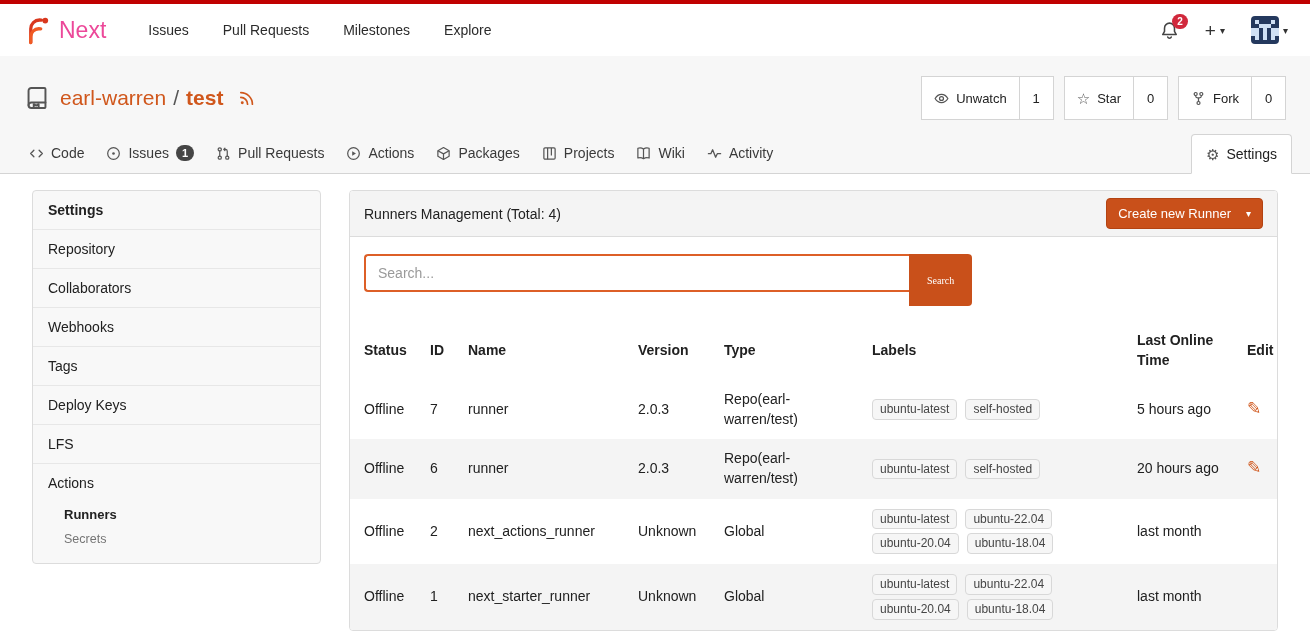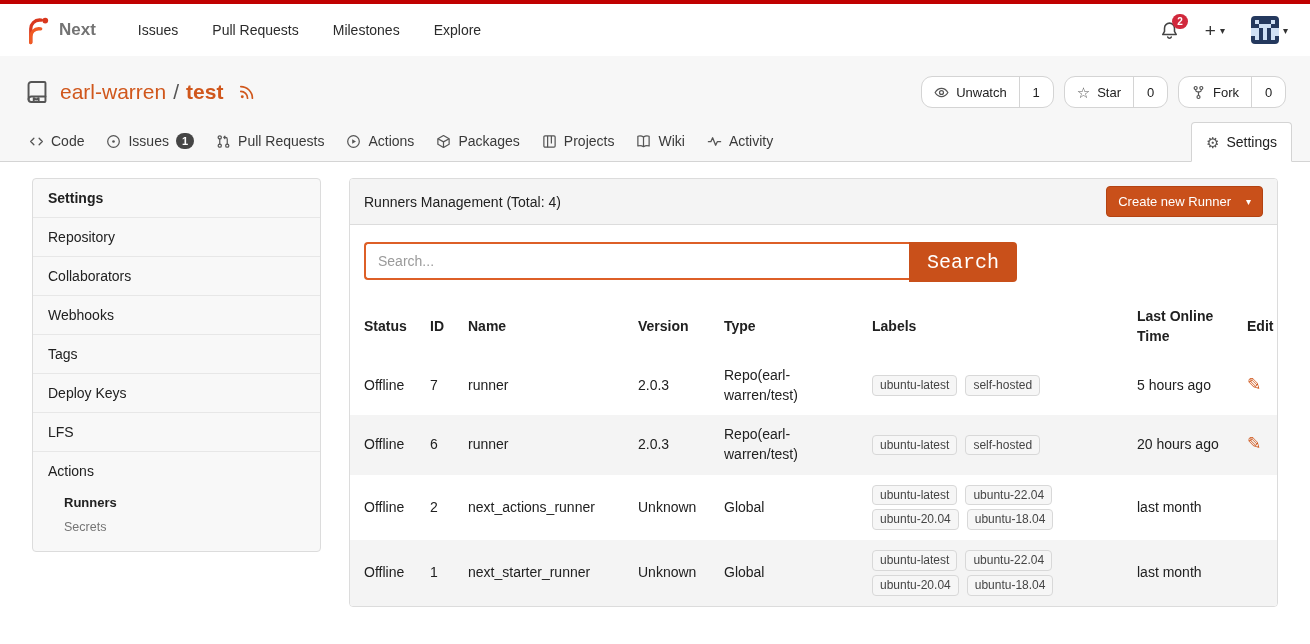--- a/index.html
+++ b/index.html
@@ -4,21 +4,21 @@
 <style>
   *{box-sizing:border-box;margin:0;padding:0}
   html,body{width:1310px;height:644px}
   body{font-family:"Liberation Sans",sans-serif;font-size:14px;color:#212121;background:#fff;overflow:hidden}
   .accent-bar{height:4px;background:#c00000}
   svg.icon{flex:none;display:block}
 
   
   .navbar{display:flex;align-items:center;height:52px;padding:0 22px;background:#fff}
   .brand{display:flex;align-items:center;gap:7px;margin-right:42px;cursor:pointer}
-  .brand-name{color:#737373;font-weight:700;font-size:17px}
+  .brand-name{color:#ec4899;font-weight:400;font-size:23px}
   .nav-links{display:flex;gap:34px}
   .nav-link{color:#2b2b2b;cursor:pointer;text-decoration:none}
   .nav-right{margin-left:auto;display:flex;align-items:center;gap:26px}
   .bell-wrap{position:relative;color:#444;cursor:pointer}
   .notif-badge{position:absolute;top:-7px;right:-9px;background:#d1283c;color:#fff;font-size:10px;font-weight:700;
     border-radius:9px;padding:1px 5px;line-height:1.3}
   .plus-wrap,.avatar-wrap{display:flex;align-items:center;gap:4px;cursor:pointer;color:#333}
   .plus-glyph{font-size:19px;line-height:1}
   .caret{font-size:10px;color:#333}
   .avatar{width:28px;height:28px;border-radius:4px;overflow:hidden}
@@ -26,21 +26,21 @@
   
   .repo-header{background:#f7f7f7}
   .repo-title-row{display:flex;align-items:center;padding:20px 24px 14px}
   .repo-icon{color:#555;margin-right:10px}
   .repo-title{font-size:21px;display:flex;align-items:center;gap:7px}
   .link-owner{color:#d0571c;cursor:pointer;text-decoration:none}
   .sep{color:#555}
   .link-name{color:#d0571c;font-weight:700;cursor:pointer;text-decoration:none}
   .rss{color:#d0571c;margin-left:8px;cursor:pointer}
   .repo-actions{margin-left:auto;display:flex;gap:10px}
-  .btn-group{display:flex;align-items:stretch;border:1px solid #d4d4d4;border-radius:11px;background:#fff;height:32px;font-size:13px}
+  .btn-group{display:flex;align-items:stretch;border:1px solid #d4d4d4;border-radius:0;background:#fff;height:44px;font-size:13px}
   .btn-main{display:flex;align-items:center;gap:7px;padding:0 12px;cursor:pointer;color:#222}
   .btn-main .glyph{font-size:15px;color:#555;line-height:1}
   .btn-count{display:flex;align-items:center;justify-content:center;min-width:34px;border-left:1px solid #d4d4d4;padding:0 10px;cursor:pointer}
 
   
   .tabs{display:flex;align-items:flex-start;padding:0 18px;border-bottom:1px solid #d4d4d4;background:#f7f7f7}
   .tab{display:flex;align-items:center;gap:7px;padding:11px 11px;color:#3a3a3a;cursor:pointer;text-decoration:none}
   .tab svg{color:#555}
   .tab-badge{background:#454545;color:#fff;font-size:11px;font-weight:700;border-radius:9px;padding:1px 6px;line-height:1.3}
   .tab-settings{margin-left:auto;display:flex;align-items:center;gap:7px;padding:11px 14px;background:#fff;
@@ -63,22 +63,22 @@
     padding:7px 14px;border-bottom:1px solid #dcdcdc}
   .panel-title{font-weight:400}
   .btn-primary{background:#c9501a;color:#fff;border:1px solid #b34312;border-radius:4px;font-size:13px;
     padding:7px 11px;display:flex;align-items:center;gap:15px;cursor:pointer;font-family:inherit}
   .btn-primary .caret{color:#fff}
 
   .search-row{display:flex;padding:17px 14px 15px}
   .search-input{width:545px;height:38px;border:2px solid #dd5f27;border-right:none;border-radius:4px 0 0 4px;
     padding:0 12px;font-family:inherit;font-size:14px;outline:none;color:#212121}
   .search-input::placeholder{color:#9a9a9a}
-  .search-btn{height:40px;background:#c9501a;color:#fff;border:none;border-radius:0 4px 4px 0;
-    padding:0 18px;font-size:20px;font-family:Liberation Mono, monospace;cursor:pointer}
+  .search-btn{height:52px;background:#c9501a;color:#fff;border:none;border-radius:0 4px 4px 0;
+    padding:0 18px;font-size:10px;font-family:Liberation Serif, serif;cursor:pointer}
 
   table.runners{width:100%;border-collapse:collapse;table-layout:fixed}
   .runners th,.runners td{text-align:left;padding:10px;vertical-align:middle;line-height:1.4}
   .runners th:first-child,.runners td:first-child{padding-left:14px}
   .runners th{font-weight:700}
   .runners tbody tr:nth-child(even){background:#f4f4f4}
   td.type-cell{overflow-wrap:break-word}
   td.name-cell{white-space:nowrap}
   .chips{display:flex;flex-wrap:wrap;gap:4px 8px;max-width:205px}
   .chip{background:#f6f6f6;border:1px solid #d8d8d8;border-radius:4px;padding:1px 7px;font-size:12px;color:#454545;white-space:nowrap}

